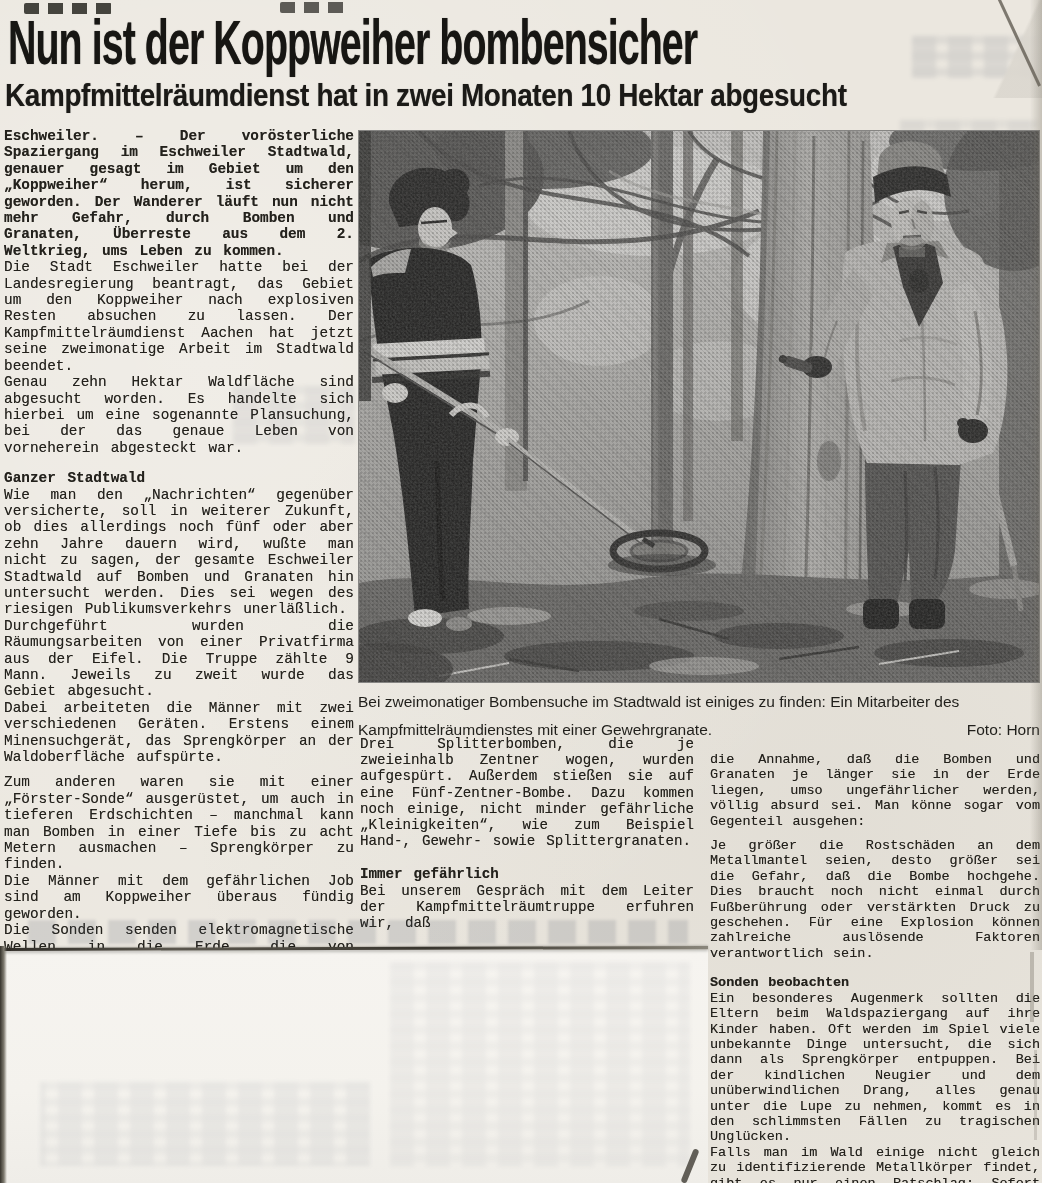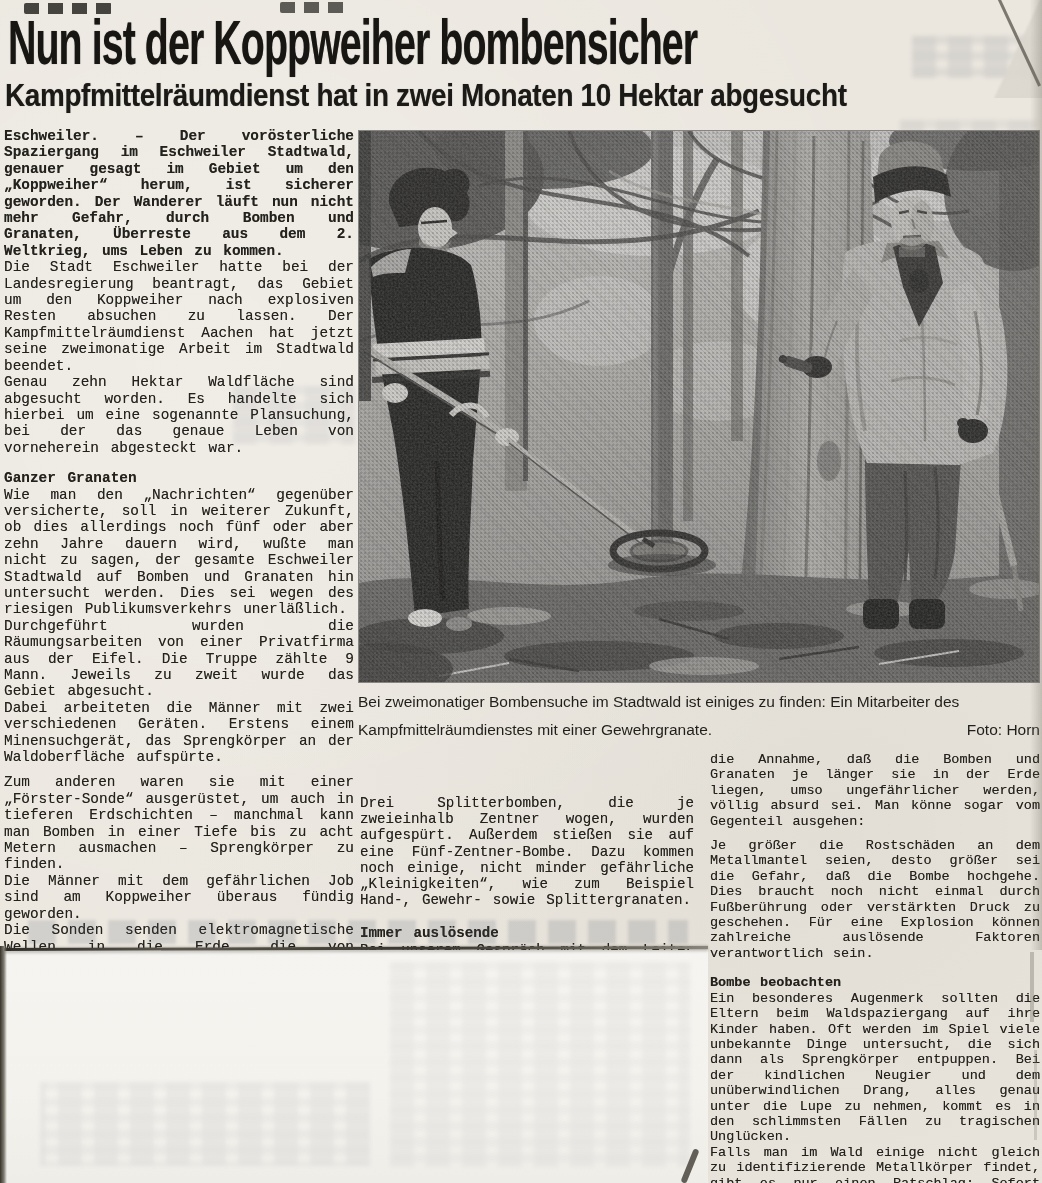--- a/index.html
+++ b/index.html
@@ -55,21 +55,21 @@
   .col{
     position:absolute;color:#23211c;text-align:justify;
     font-family:Liberation Mono, monospace;
     text-shadow:0 0 0.3px rgba(20,18,14,.45);
   }
   .col p{margin:0;}
   .col h3{
     margin:0;font-size:inherit;font-weight:700;
   }
   .col-left{left:4px;top:128px;width:350px;font-size:14.4px;line-height:16.4px;word-spacing:3px;}
-  .col-mid{left:360px;top:795px;width:334px;font-size:14.2px;line-height:16.2px;word-spacing:2.5px;}
+  .col-mid{left:360px;top:736px;width:334px;font-size:14.2px;line-height:16.2px;word-spacing:2.5px;}
   .col-right{left:710px;top:752px;width:330px;font-size:13.5px;line-height:15.4px;word-spacing:1.5px;}
   .lead{font-weight:700;}
   .gap-sm{margin-top:9px !important;}
   .gap-md{margin-top:14px !important;}
   .gap-lg{margin-top:17px !important;}
   .p-last{position:relative;}
   .p-last .sig{position:absolute;right:2px;bottom:8px;font-weight:400;}
   
   .art{position:absolute;pointer-events:none;}
   .g-rows{
@@ -288,39 +288,39 @@
 
   <div class="caption">
     <span>Bei zweimonatiger Bombensuche im Stadtwald ist einiges zu finden: Ein Mitarbeiter des Kampfmittelräumdienstes mit einer Gewehrgranate.</span>
     <span class="credit">Foto: Horn</span>
   </div>
 
   <div class="col col-left">
     <p class="lead">Eschweiler. – Der vorösterliche Spaziergang im Eschweiler Stadtwald, genauer gesagt im Gebiet um den „Koppweiher“ herum, ist sicherer geworden. Der Wanderer läuft nun nicht mehr Gefahr, durch Bomben und Granaten, Überreste aus dem 2. Weltkrieg, ums Leben zu kommen.</p>
     <p>Die Stadt Eschweiler hatte bei der Landesregierung beantragt, das Gebiet um den Koppweiher nach explosiven Resten absuchen zu lassen. Der Kampfmittelräumdienst Aachen hat jetzt seine zweimonatige Arbeit im Stadtwald beendet.</p>
     <p>Genau zehn Hektar Waldfläche sind abgesucht worden. Es handelte sich hierbei um eine sogenannte Plansuchung, bei der das genaue Leben von vorneherein abgesteckt war.</p>
-    <h3 class="gap-md">Ganzer Granaten</h3>
+    <h3 class="gap-md">Ganzer Stadtwald</h3>
     <p>Wie man den „Nachrichten“ gegenüber versicherte, soll in weiterer Zukunft, ob dies allerdings noch fünf oder aber zehn Jahre dauern wird, wußte man nicht zu sagen, der gesamte Eschweiler Stadtwald auf Bomben und Granaten hin untersucht werden. Dies sei wegen des riesigen Publikumsverkehrs unerläßlich.</p>
     <p>Durchgeführt wurden die Räumungsarbeiten von einer Privatfirma aus der Eifel. Die Truppe zählte 9 Mann. Jeweils zu zweit wurde das Gebiet abgesucht.</p>
     <p>Dabei arbeiteten die Männer mit zwei verschiedenen Geräten. Erstens einem Minensuchgerät, das Sprengkörper an der Waldoberfläche aufspürte.</p>
     <p class="gap-sm">Zum anderen waren sie mit einer „Förster-Sonde“ ausgerüstet, um auch in tieferen Erdschichten – manchmal kann man Bomben in einer Tiefe bis zu acht Metern ausmachen – Sprengkörper zu finden.</p>
     <p>Die Männer mit dem gefährlichen Job sind am Koppweiher überaus fündig geworden.</p>
     <p>Die Sonden senden elektromagnetische Wellen in die Erde, die von Metallgegenständen reflektiert und von den Sonden wieder aufgefangen werden.</p>
   </div>
 
   <div class="col col-mid">
     <p>Drei Splitterbomben, die je zweieinhalb Zentner wogen, wurden aufgespürt. Außerdem stießen sie auf eine Fünf-Zentner-Bombe. Dazu kommen noch einige, nicht minder gefährliche „Kleinigkeiten“, wie zum Beispiel Hand-, Gewehr- sowie Splittergranaten.</p>
-    <h3 class="gap-lg">Immer auslösende</h3>
+    <h3 class="gap-lg">Immer gefährlich</h3>
     <p>Bei unserem Gespräch mit dem Leiter der Kampfmittelräumtruppe erfuhren wir, daß</p>
   </div>
 
   <div class="col col-right">
     <p>die Annahme, daß die Bomben und Granaten je länger sie in der Erde liegen, umso ungefährlicher werden, völlig absurd sei. Man könne sogar vom Gegenteil ausgehen:</p>
     <p class="gap-sm">Je größer die Rostschäden an dem Metallmantel seien, desto größer sei die Gefahr, daß die Bombe hochgehe. Dies braucht noch nicht einmal durch Fußberührung oder verstärkten Druck zu geschehen. Für eine Explosion können zahlreiche auslösende Faktoren verantwortlich sein.</p>
-    <h3 class="gap-md">Bombe beobachten</h3>
+    <h3 class="gap-md">Sonden beobachten</h3>
     <p>Ein besonderes Augenmerk sollten die Eltern beim Waldspaziergang auf ihre Kinder haben. Oft werden im Spiel viele unbekannte Dinge untersucht, die sich dann als Sprengkörper entpuppen. Bei der kindlichen Neugier und dem unüberwindlichen Drang, alles genau unter die Lupe zu nehmen, kommt es in den schlimmsten Fällen zu tragischen Unglücken.</p>
     <p class="p-last">
       <span>Falls man im Wald einige nicht gleich zu identifizierende Metallkörper findet, gibt es nur einen Ratschlag: Sofort Försterei, Polizei oder Ordnungsamt verständigen.</span>
       <span class="sig">-sis-</span>
     </p>
   </div>
 
   <div class="art g-rows" style="left:233px;top:386px;width:122px;height:58px;opacity:.10;"></div>
 
   <div class="art g-rows" style="left:28px;top:920px;width:660px;height:24px;opacity:.22;filter:blur(1.5px);background:repeating-linear-gradient(90deg, rgba(80,88,104,.75) 0 28px, transparent 28px 40px);"></div>

